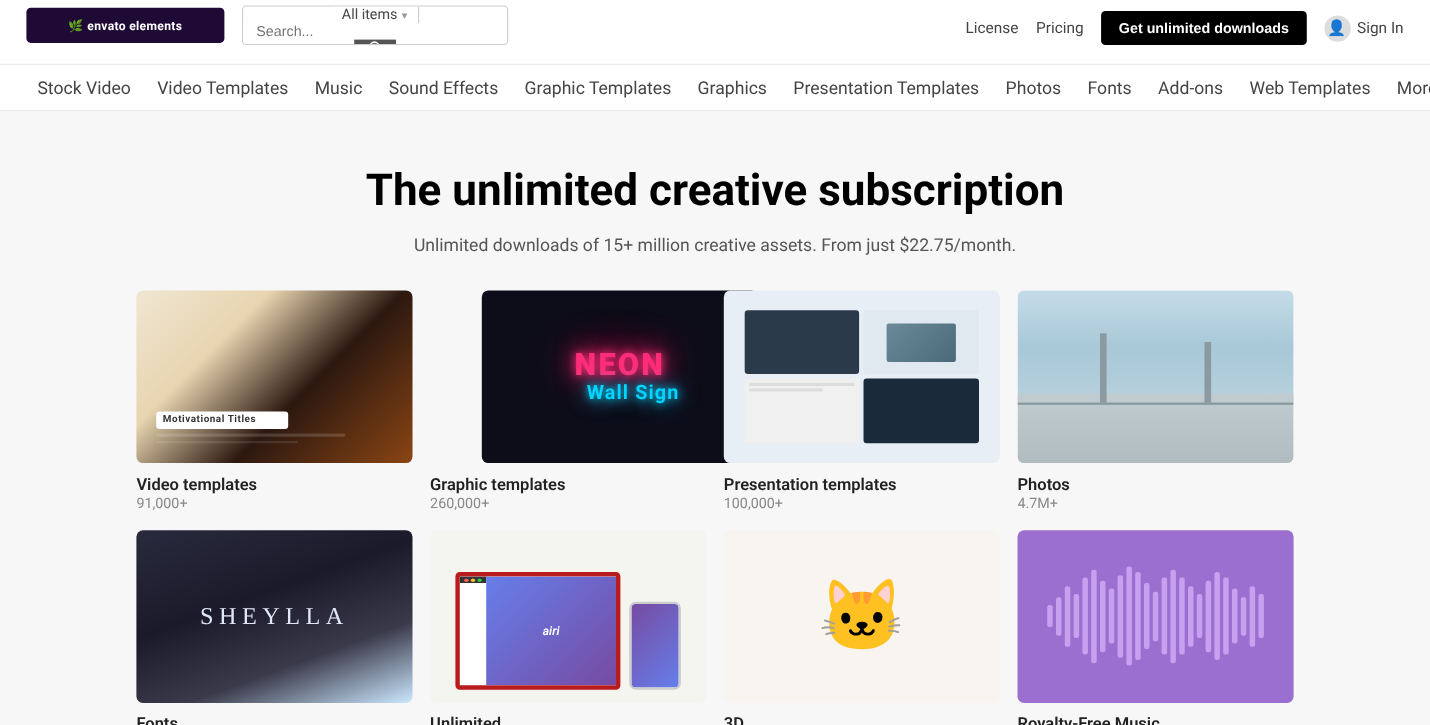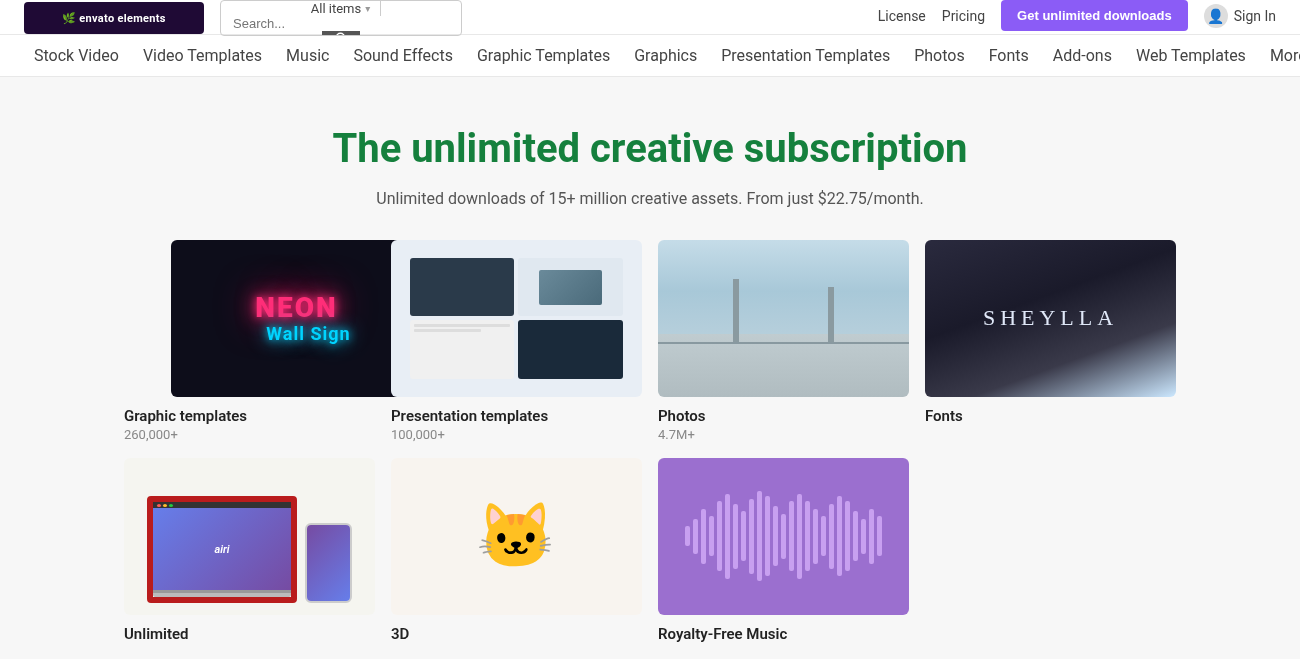--- a/index.html
+++ b/index.html
@@ -3,24 +3,24 @@
   <meta charset="utf-8">
   <style>
     * { margin: 0; padding: 0; box-sizing: border-box; }
     body { font-family: -apple-system, BlinkMacSystemFont, 'Segoe UI', Roboto, sans-serif; background: #f7f7f7; color: #222; }
 
     
     .top-nav {
       background: #fff;
       border-bottom: 1px solid #e8e8e8;
       display: flex;
-      align-items: flex-start;
+      align-items: flex-end;
       justify-content: space-between;
-      padding: 0 24px;
-      height: 35px;
+      padding: 17px 24px;
+      height: 59px;
     }
     .top-nav-left { display: flex; align-items: center; gap: 16px; }
     .logo-wrap { display: flex; align-items: center; }
     .logo-img {
       width: 180px;
       height: 32px;
       background: #1f0a35;
       border-radius: 4px;
       display: flex;
       align-items: center;
@@ -72,21 +72,21 @@
       align-items: center;
     }
     .top-nav-right { display: flex; align-items: center; gap: 16px; margin-left: 13px; }
     .nav-link {
       font-size: 14px;
       color: #444;
       text-decoration: none;
       cursor: pointer;
     }
     .get-btn {
-      background: #8b5cf6;
+      background: #000000;
       color: #fff;
       border: none;
       border-radius: 4px;
       padding: 8px 16px;
       font-size: 13px;
       font-weight: 600;
       cursor: pointer;
       white-space: nowrap;
     }
     .sign-in-wrap { display: flex; align-items: center; gap: 6px; cursor: pointer; }
@@ -124,21 +124,21 @@
 
     
     .hero {
       text-align: center;
       padding: 48px 24px 32px;
       background: #f7f7f7;
     }
     .hero h1 {
       font-size: 40px;
       font-weight: 700;
-      color: #15803d;
+      color: #000000;
       line-height: 1.2;
       margin-bottom: 16px;
     }
     .hero p {
       font-size: 16px;
       color: #555;
     }
 
     
     .categories {
@@ -226,24 +226,23 @@
       display: flex;
       align-items: flex-end;
       justify-content: center;
       gap: 8px;
     }
     .wp-laptop {
       width: 70%;
       height: 80%;
       background: #fff;
       border-radius: 4px;
-      border: 6px solid #b91c1c;
+      border: 4px solid #b91c1c;
       overflow: hidden;
       display: flex;
-      flex-direction: column;
     }
     .wp-laptop-screen {
       background: linear-gradient(135deg, #667eea, #764ba2);
       flex: 1;
       display: flex;
       align-items: center;
       justify-content: center;
       color: #fff;
       font-size: 10px;
       font-weight: 700;
@@ -362,20 +361,33 @@
   </div>
 </nav>
 
 <section class="hero">
   <h1>The unlimited creative subscription</h1>
   <p>Unlimited downloads of 15+ million creative assets. From just $22.75/month.</p>
 </section>
 
 <div class="categories">
 
+  <div class="cat-card">
+    <div class="cat-img card-video">
+      <div style="display:flex;flex-direction:column;gap:4px;width:100%;height:100%;padding:8px;justify-content:flex-end;">
+        <div style="background:#fff;border-radius:3px;padding:3px 6px;display:inline-block;max-width:120px;">
+          <div style="font-size:9px;font-weight:700;color:#333;letter-spacing:0.5px;">Motivational Titles</div>
+        </div>
+        <div style="background:rgba(255,255,255,0.15);height:3px;border-radius:2px;width:80%;"></div>
+        <div style="background:rgba(255,255,255,0.1);height:2px;border-radius:2px;width:60%;"></div>
+      </div>
+    </div>
+    <div class="cat-title">Video templates</div>
+    <div class="cat-count">91,000+</div>
+  </div>
 
   <div class="cat-card">
     <div class="cat-img card-graphic">
       <div style="text-align:center;">
         <div class="neon-text">NEON</div>
         <div class="neon-sub">Wall Sign</div>
       </div>
     </div>
     <div class="cat-title">Graphic templates</div>
     <div class="cat-count">260,000+</div>

